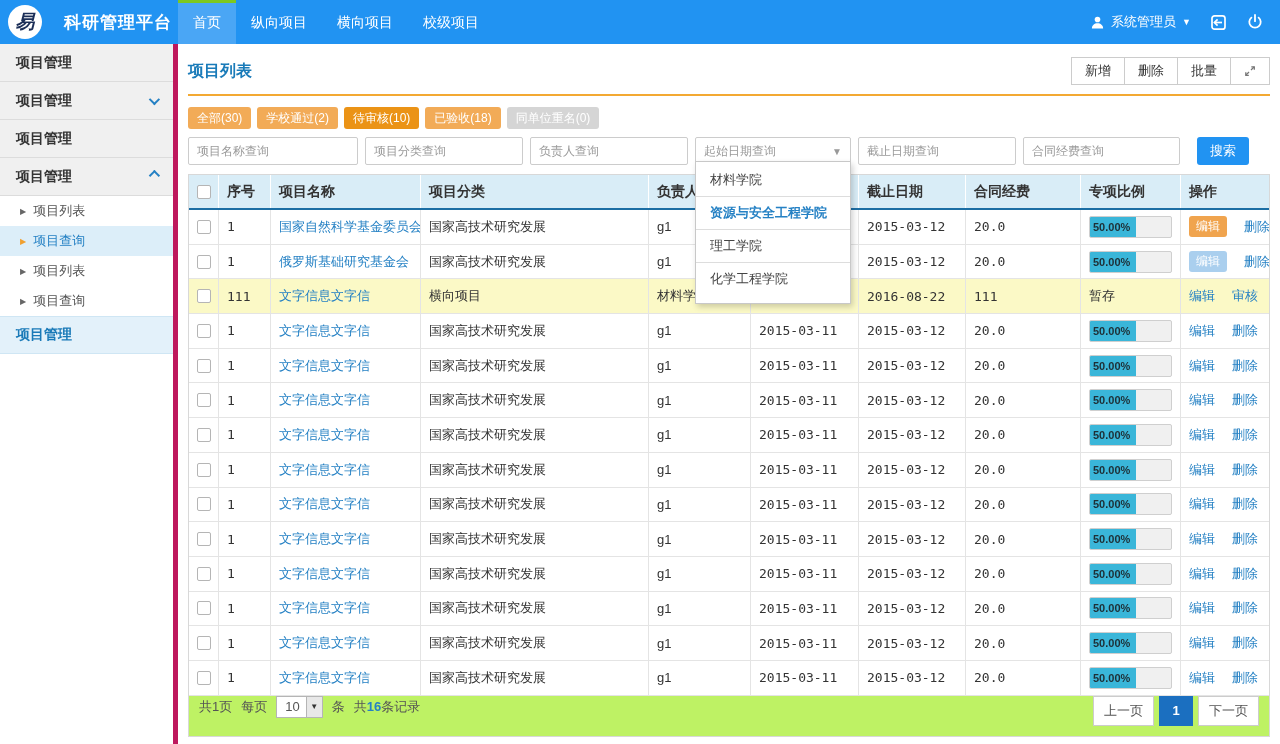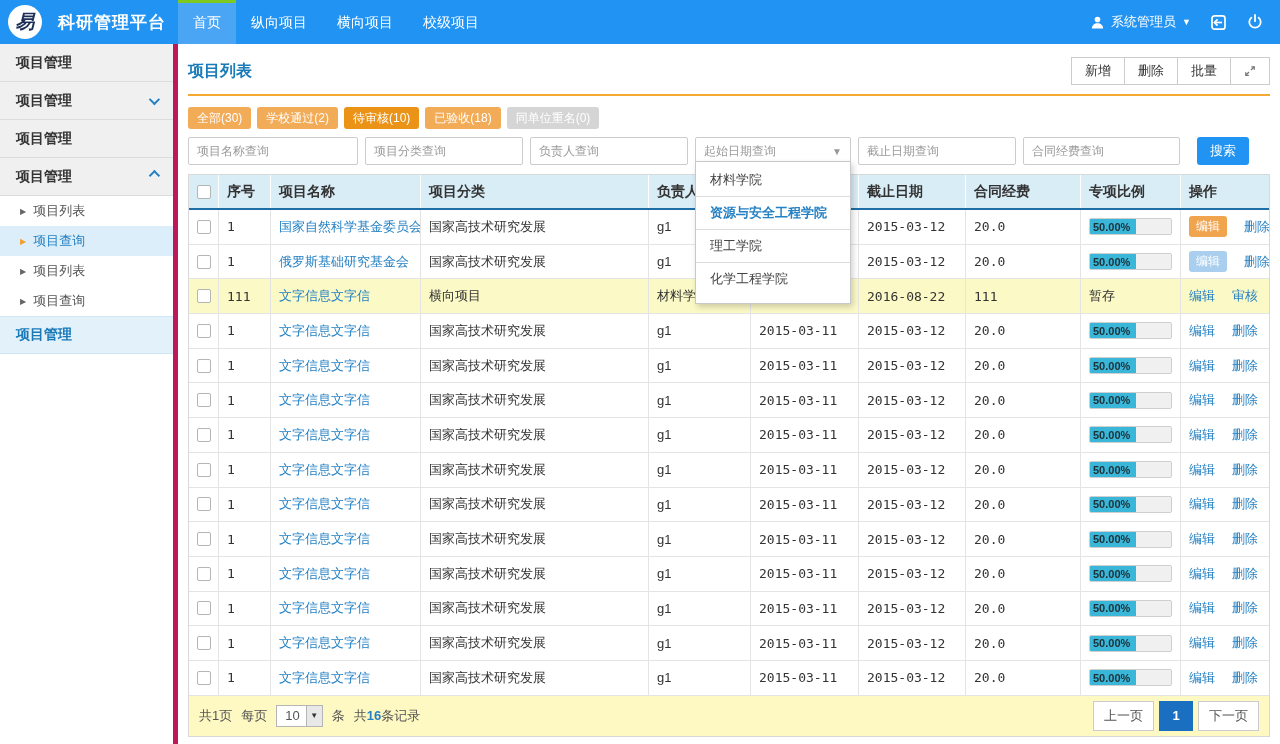--- a/index.html
+++ b/index.html
@@ -8,21 +8,21 @@
     width:1280px; height:744px; overflow:hidden;
     font-family:"Liberation Sans","DejaVu Sans",sans-serif;
     background:#fff; color:#333;
   }
   
   .topbar { height:44px; background:#2193f2; display:flex; align-items:stretch; color:#fff; }
   .brand { display:flex; align-items:center; width:178px; padding-left:8px; }
   .logo { width:34px; height:34px; border-radius:50%; background:#fff; color:#1b2e57;
           display:flex; align-items:center; justify-content:center;
           font-family:"Liberation Serif","DejaVu Serif",serif; font-weight:bold; font-style:italic; font-size:19px; }
-  .app-title { font-size:17px; font-weight:bold; margin-left:16px; letter-spacing:1px; }
+  .app-title { font-size:17px; font-weight:bold; margin-left:22px; letter-spacing:1px; }
   .topnav { display:flex; }
   .tab { line-height:44px; padding:0 15px; font-size:14px; cursor:pointer; }
   .tab.active { background:#4aa6f5; box-shadow:inset 0 3px 0 #7ec820; }
   .top-right { margin-left:auto; display:flex; gap:18px; padding-right:16px; }
   .user-menu { display:flex; align-items:center; gap:6px; font-size:13px; cursor:pointer; }
   .caret { font-size:9px; line-height:1; }
   .top-icon { cursor:pointer; display:flex; align-items:center; }
   
   .layout { display:flex; height:700px; }
   .sidebar { width:178px; border-right:5px solid #be185d; background:#fff; flex:none; }
@@ -67,28 +67,28 @@
   .t-head .cell:last-child { border-right:none; }
   .tr { display:flex; height:34.7px; border-bottom:1px solid #e4e4e4; background:#fff; }
   .tr.hl { background:#fbf9c6; }
   .tr .cell { display:flex; align-items:center; padding:0 8px; font-size:13px; color:#333;
               border-right:1px solid #e4e4e4; overflow:hidden; white-space:nowrap; flex:none; }
   .tr .cell:last-child { border-right:none; }
   .mono { font-family:"DejaVu Sans Mono","Liberation Mono",monospace; font-size:12.5px; }
   .link { color:#2581c4; cursor:pointer; }
   .checkbox { width:14px; height:14px; border:1px solid #b5b5b5; border-radius:2px; background:#fff;
               display:inline-block; cursor:pointer; flex:none; }
-  .progress { width:84px; height:17px; background:#f0f0f0; border:1px solid #cfcfcf; border-radius:2px; overflow:hidden; }
+  .progress { width:84px; height:22px; background:#f0f0f0; border:1px solid #cfcfcf; border-radius:2px; overflow:hidden; }
   .fill { height:100%; background:#3ab6d9; display:flex; align-items:center; padding-left:3px;
           font-size:11px; font-weight:bold; color:#1e2f36; }
   .act { display:flex; gap:17px; align-items:center; }
   .btn-orange { background:#f0a44e; color:#fff; border-radius:3px; padding:2px 7px; font-size:12px; cursor:pointer; }
   .btn-lightblue { background:#aacfee; color:#fff; border-radius:3px; padding:2px 7px; font-size:12px; cursor:pointer; }
   
-  .t-footer { display:flex; align-items:center; height:40px; background:#fef9c3; padding:0 10px;
+  .t-footer { display:flex; align-items:flex-start; height:40px; background:#bef264; padding:0 10px;
               font-size:13px; color:#555; }
   .tf-left { display:flex; align-items:center; gap:9px; }
   .mini-select { display:inline-flex; align-items:center; border:1px solid #b5b5b5; background:#fff;
                  height:22px; padding-left:8px; gap:6px; cursor:pointer; }
   .ms-btn { width:16px; height:20px; background:#e8e8e8; border-left:1px solid #b5b5b5; font-size:8px;
             color:#333; display:flex; align-items:center; justify-content:center; }
   .records b { color:#2581c4; }
   .pager { margin-left:auto; display:flex; gap:5px; }
   .pg { height:30px; min-width:34px; padding:0 10px; background:#fff; border:1px solid #ccc;
         font-size:13px; color:#555; cursor:pointer; }

